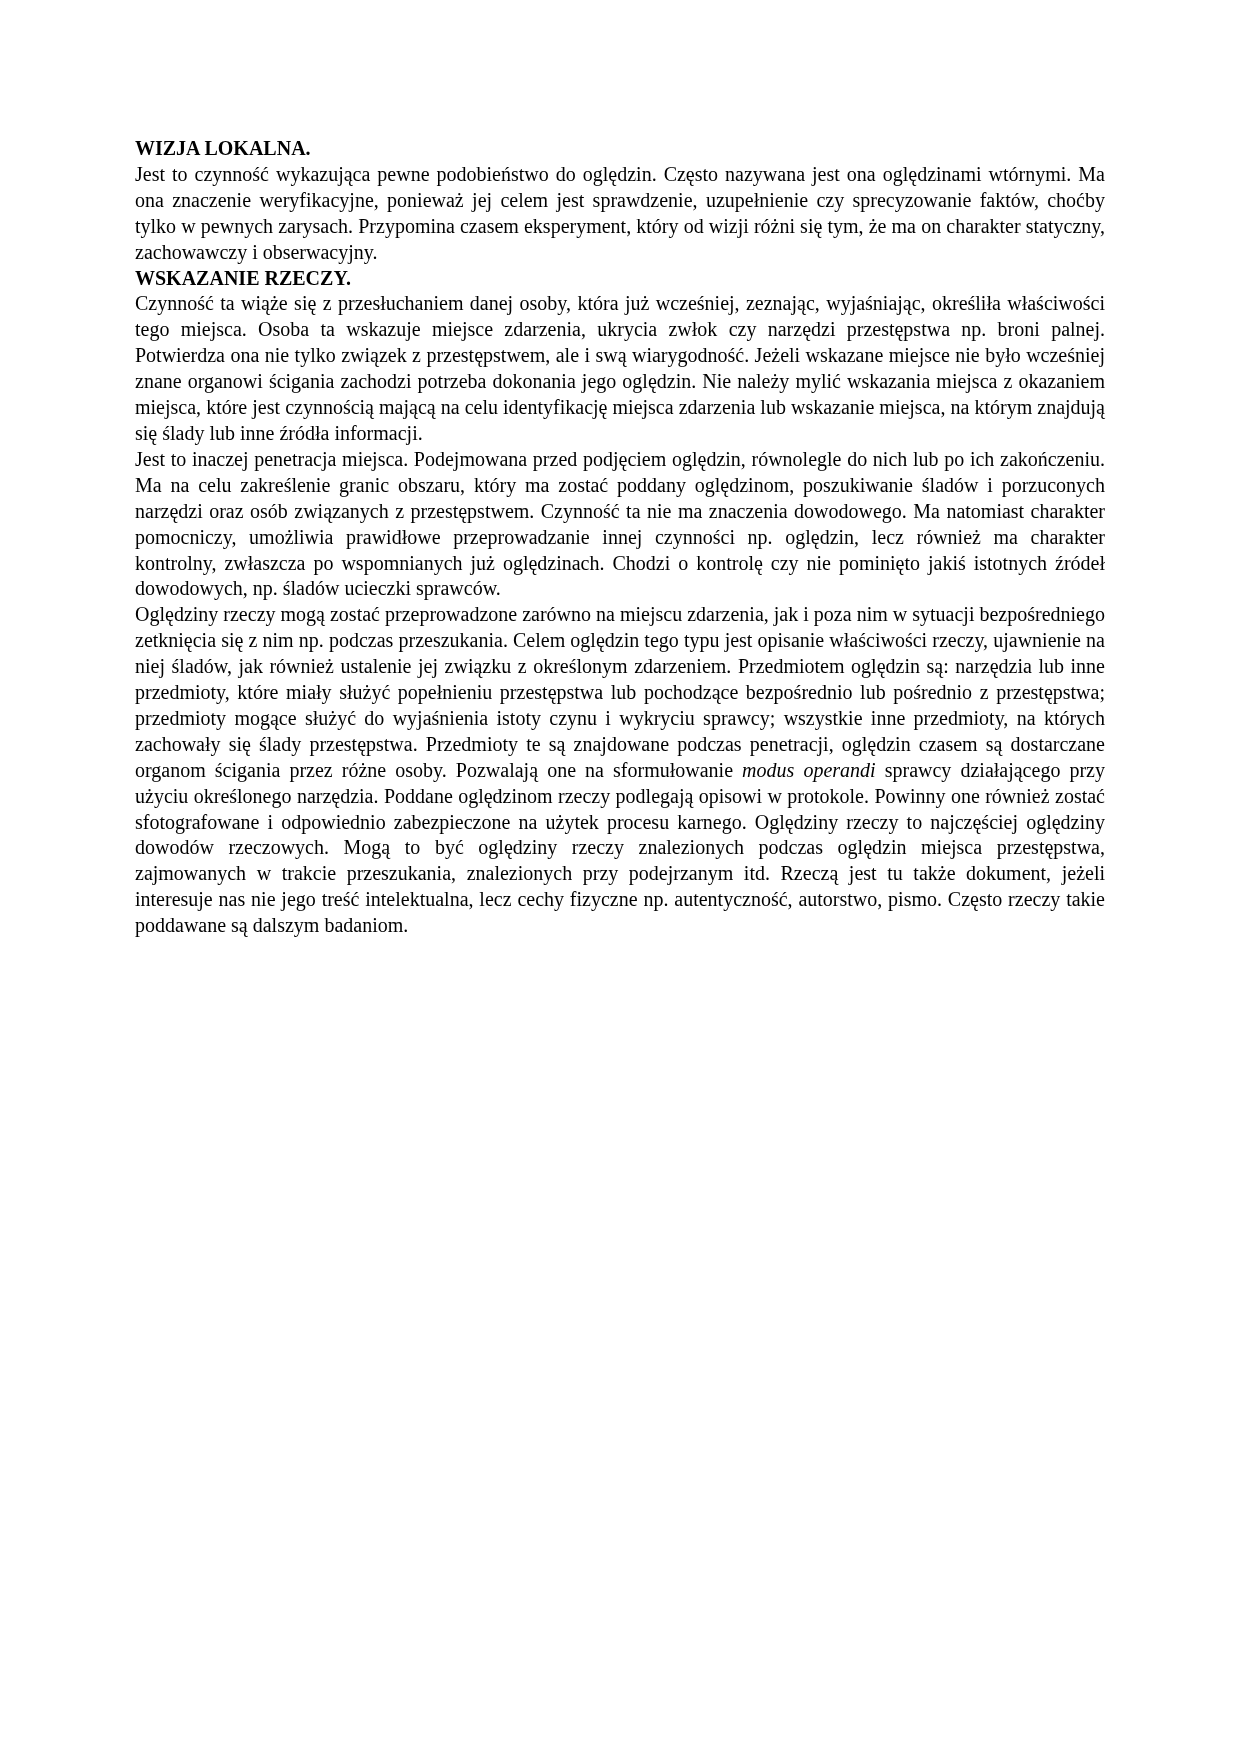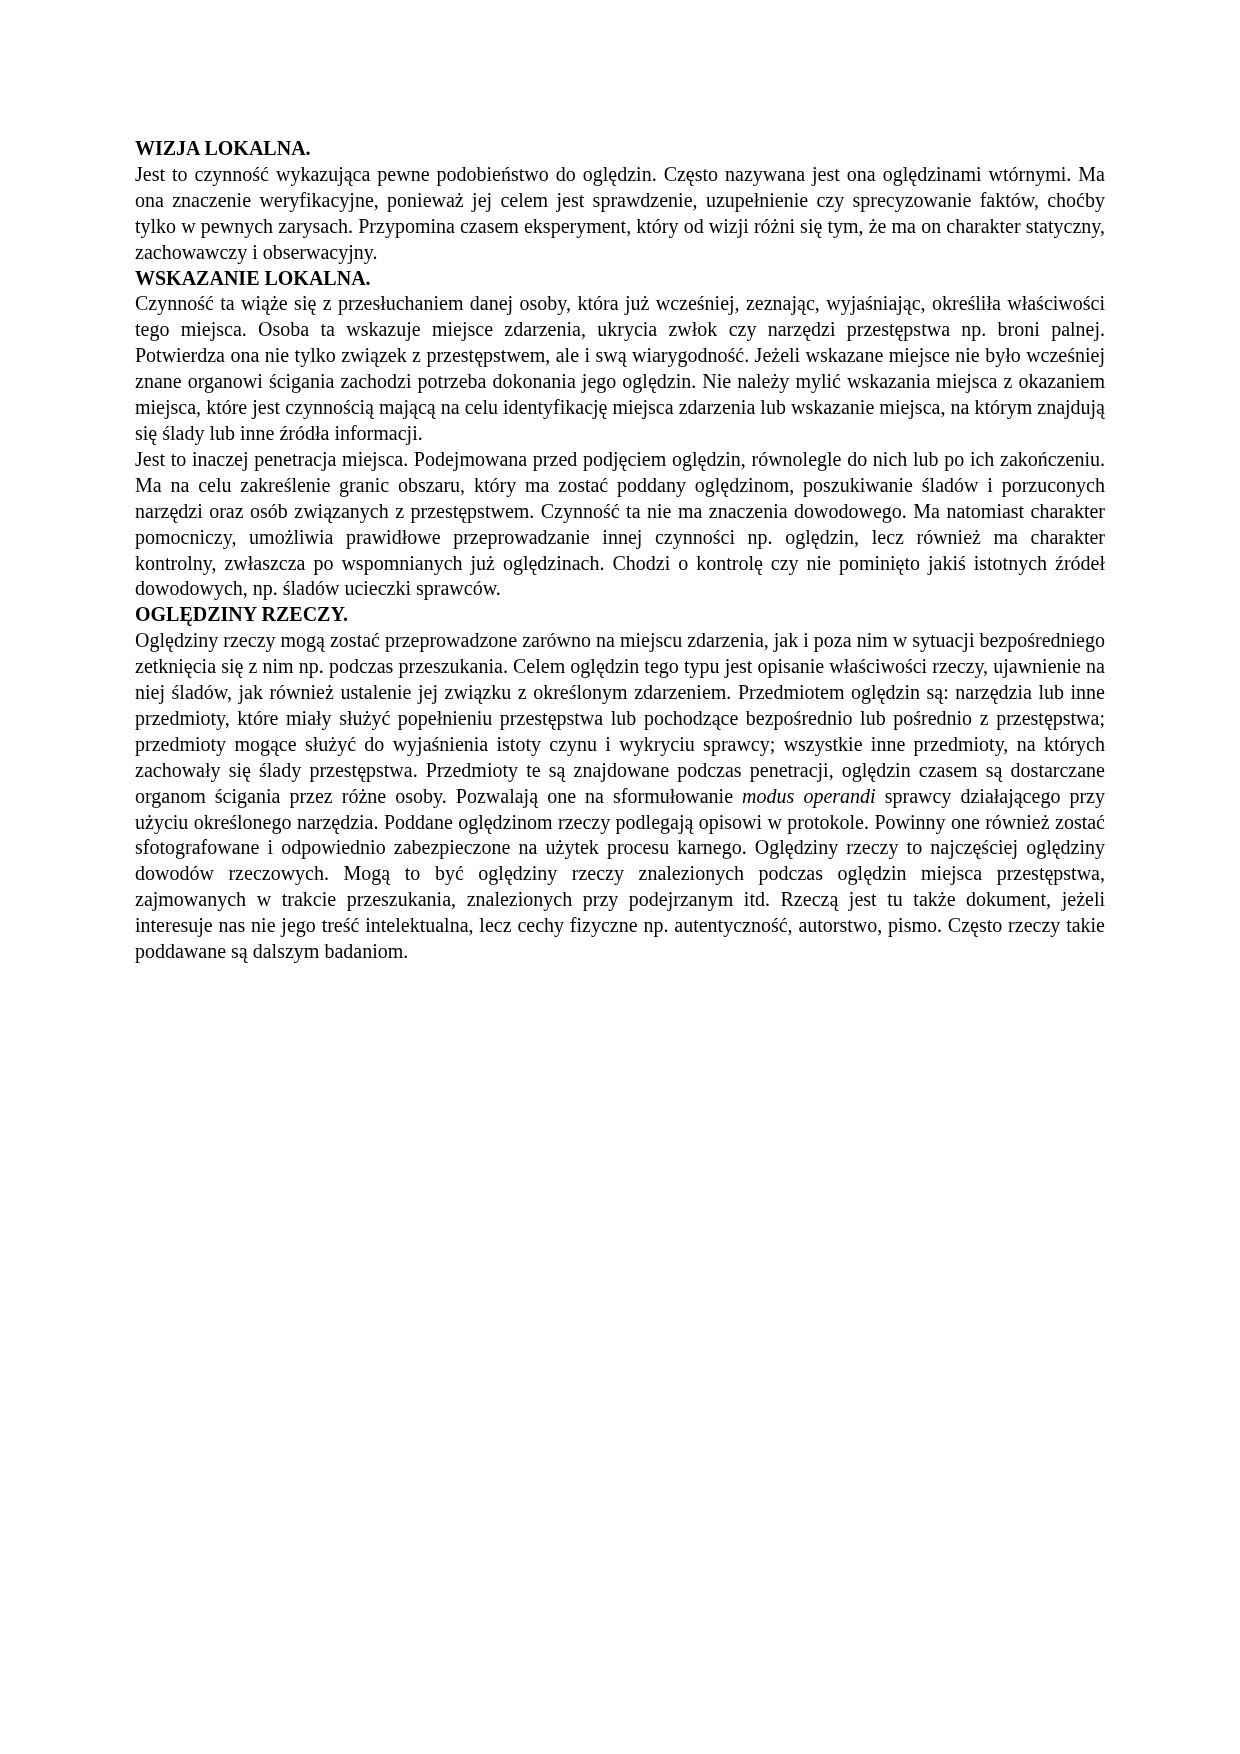--- a/index.html
+++ b/index.html
@@ -45,27 +45,26 @@
 
 <div class="page">
   <div class="doc">
 
     <section class="doc-section">
       <h2 class="heading">WIZJA LOKALNA.</h2>
       <p class="para">Jest to czynność wykazująca pewne podobieństwo do oględzin. Często nazywana jest ona oględzinami wtórnymi. Ma ona znaczenie weryfikacyjne, ponieważ jej celem jest sprawdzenie, uzupełnienie czy sprecyzowanie faktów, choćby tylko w pewnych zarysach. Przypomina czasem eksperyment, który od wizji różni się tym, że ma on charakter statyczny, zachowawczy i obserwacyjny.</p>
     </section>
 
     <section class="doc-section">
-      <h2 class="heading">WSKAZANIE LOKALNA.</h2>
+      <h2 class="heading">WSKAZANIE RZECZY.</h2>
       <p class="para">Czynność ta wiąże się z przesłuchaniem danej osoby, która już wcześniej, zeznając, wyjaśniając, określiła właściwości tego miejsca. Osoba ta wskazuje miejsce zdarzenia, ukrycia zwłok czy narzędzi przestępstwa np. broni palnej. Potwierdza ona nie tylko związek z przestępstwem, ale i swą wiarygodność. Jeżeli wskazane miejsce nie było wcześniej znane organowi ścigania zachodzi potrzeba dokonania jego oględzin. Nie należy mylić wskazania miejsca z okazaniem miejsca, które jest czynnością mającą na celu identyfikację miejsca zdarzenia lub wskazanie miejsca, na którym znajdują się ślady lub inne źródła informacji.</p>
     </section>
 
     <section class="doc-section">
       <p class="para">Jest to inaczej penetracja miejsca. Podejmowana przed podjęciem oględzin, równolegle do nich lub po ich zakończeniu. Ma na celu zakreślenie granic obszaru, który ma zostać poddany oględzinom, poszukiwanie śladów i porzuconych narzędzi oraz osób związanych z przestępstwem. Czynność ta nie ma znaczenia dowodowego. Ma natomiast charakter pomocniczy, umożliwia prawidłowe przeprowadzanie innej czynności np. oględzin, lecz również ma charakter kontrolny, zwłaszcza po wspomnianych już oględzinach. Chodzi o kontrolę czy nie pominięto jakiś istotnych źródeł dowodowych, np. śladów ucieczki sprawców.</p>
     </section>
 
     <section class="doc-section">
-      <h2 class="heading">OGLĘDZINY RZECZY.</h2>
       <p class="para"><span>Oględziny rzeczy mogą zostać przeprowadzone zarówno na miejscu zdarzenia, jak i poza nim w sytuacji bezpośredniego zetknięcia się z nim np. podczas przeszukania. Celem oględzin tego typu jest opisanie właściwości rzeczy, ujawnienie na niej śladów, jak również ustalenie jej związku z określonym zdarzeniem. Przedmiotem oględzin są: narzędzia lub inne przedmioty, które miały służyć popełnieniu przestępstwa lub pochodzące bezpośrednio lub pośrednio z przestępstwa; przedmioty mogące służyć do wyjaśnienia istoty czynu i wykryciu sprawcy; wszystkie inne przedmioty, na których zachowały się ślady przestępstwa. Przedmioty te są znajdowane podczas penetracji, oględzin czasem są dostarczane organom ścigania przez różne osoby. Pozwalają one na sformułowanie </span><em class="italic">modus operandi</em><span> sprawcy działającego przy użyciu określonego narzędzia. Poddane oględzinom rzeczy podlegają opisowi w protokole. Powinny one również zostać sfotografowane i odpowiednio zabezpieczone na użytek procesu karnego. Oględziny rzeczy to najczęściej oględziny dowodów rzeczowych. Mogą to być oględziny rzeczy znalezionych podczas oględzin miejsca przestępstwa, zajmowanych w trakcie przeszukania, znalezionych przy podejrzanym itd. Rzeczą jest tu także dokument, jeżeli interesuje nas nie jego treść intelektualna, lecz cechy fizyczne np. autentyczność, autorstwo, pismo. Często rzeczy takie poddawane są dalszym badaniom.</span></p>
     </section>
 
   </div>
 </div>
 
 </body></html>

